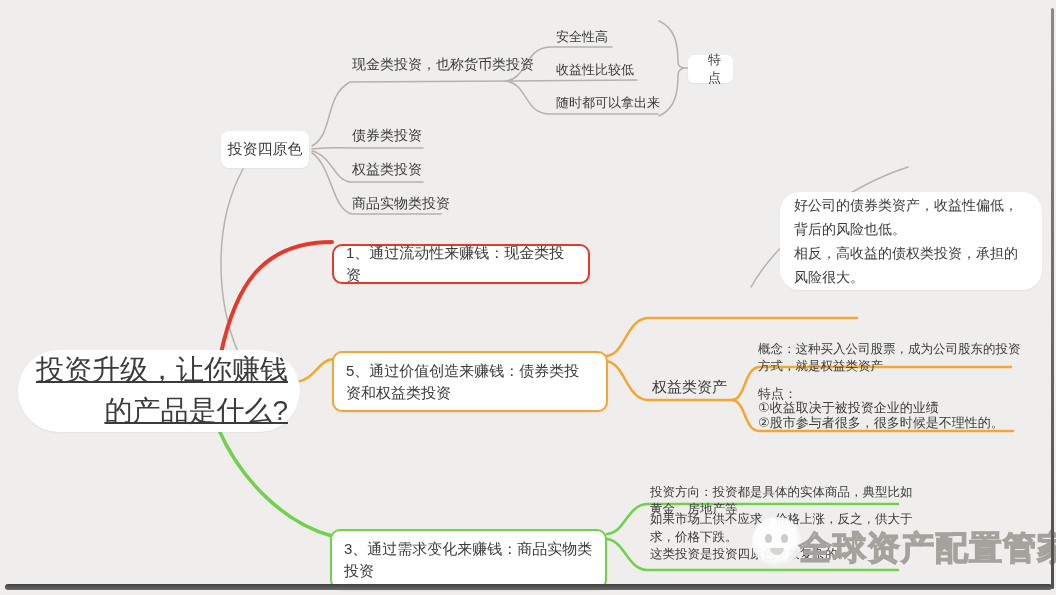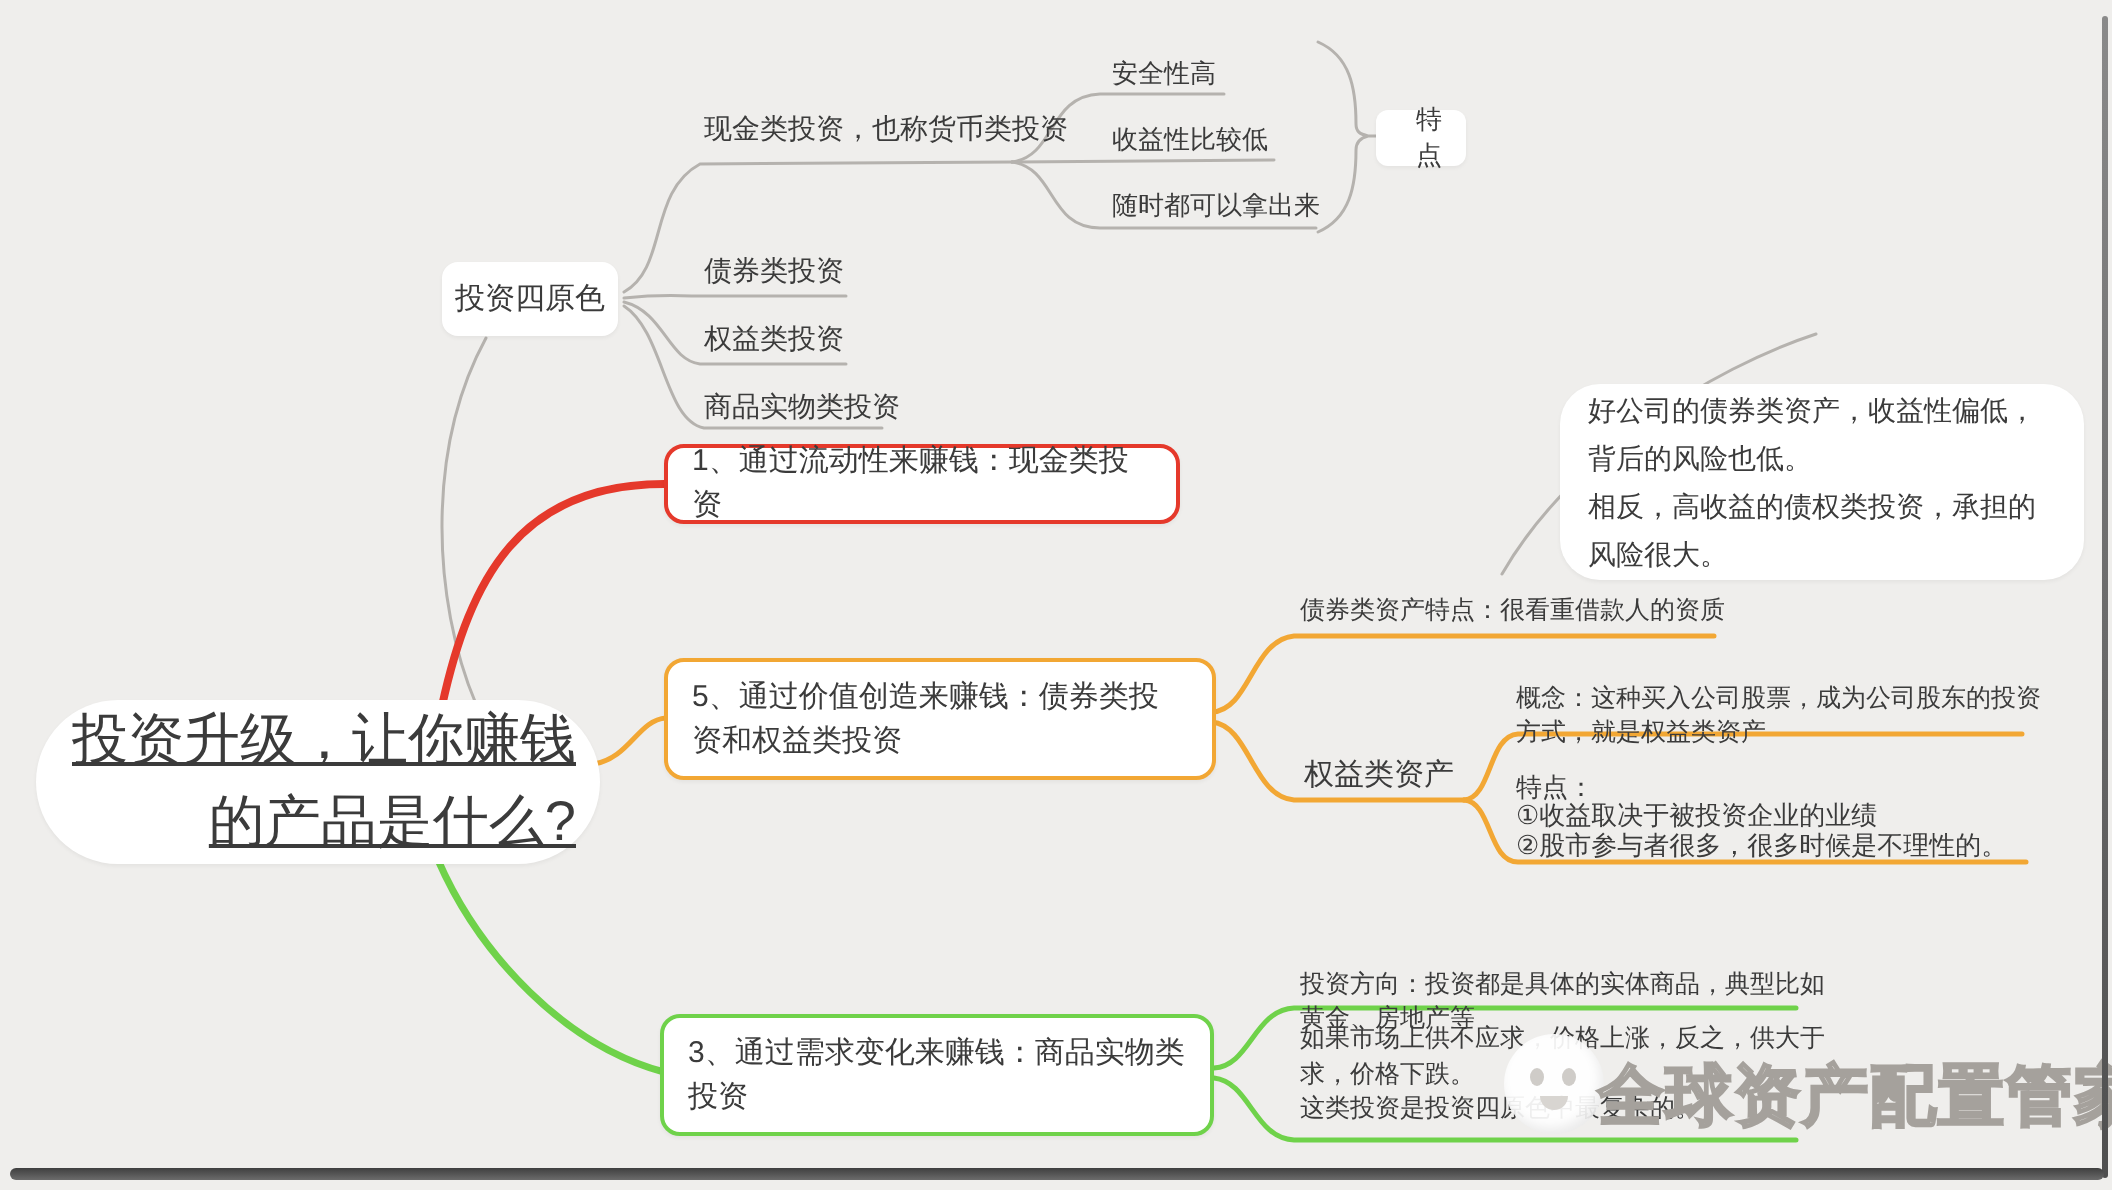--- a/index.html
+++ b/index.html
@@ -29,21 +29,21 @@
     left:221px; top:131px; width:88px; height:37px;
     border-radius:8px; justify-content:center;
     font-size:15px; font-weight:500;
   }
   .tedian {
     left:688px; top:55px; width:45px; height:28px;
     border-radius:6px; justify-content:center; font-size:13px;padding-left:20px;
   }
   .branch-box {
     border-radius:10px; font-size:15px; font-weight:500;
-    line-height:1.45; padding:6px 12px;
+    line-height:1.45; padding:6px 12px;margin-top:22px;
   }
   .box1 { left:332px; top:222px; width:258px; height:40px; border:2px solid #e5392b; }
   .box2 { left:332px; top:329px; width:276px; height:61px; border:2px solid #f2a734; }
   .box3 { left:330px; top:507px; width:277px; height:61px; border:2px solid #6fd24a; }
   .note-box {
     left:780px; top:192px; width:262px; height:98px;
     border-radius:20px; font-size:14px; line-height:24px;
     padding:1px 14px; white-space:pre-line; align-items:center;
   }
   .lvl1 { font-size:14px; font-weight:500; }
@@ -131,21 +131,20 @@
   <div class="label lvl1 commodity-label">商品实物类投资</div>
 
   <div class="label feat feat1">安全性高</div>
   <div class="label feat feat2">收益性比较低</div>
   <div class="label feat feat3">随时都可以拿出来</div>
   <div class="node tedian">特点</div>
 
   <div class="node branch-box box1">1、通过流动性来赚钱：现金类投资</div>
 
   <div class="node branch-box box2">5、通过价值创造来赚钱：债券类投资和权益类投资</div>
-  <div class="label leaf bond-trait">债券类资产特点：很看重借款人的资质</div>
   <div class="label equity-asset">权益类资产</div>
   <div class="label leaf concept">概念：这种买入公司股票，成为公司股东的投资方式，就是权益类资产</div>
   <div class="label equity-traits">特点：
 ①收益取决于被投资企业的业绩
 ②股市参与者很多，很多时候是不理性的。</div>
   <div class="node note-box">好公司的债券类资产，收益性偏低，背后的风险也低。
 相反，高收益的债权类投资，承担的风险很大。</div>
 
   <div class="node branch-box box3">3、通过需求变化来赚钱：商品实物类投资</div>
   <div class="label leaf direction">投资方向：投资都是具体的实体商品，典型比如黄金、房地产等</div>

